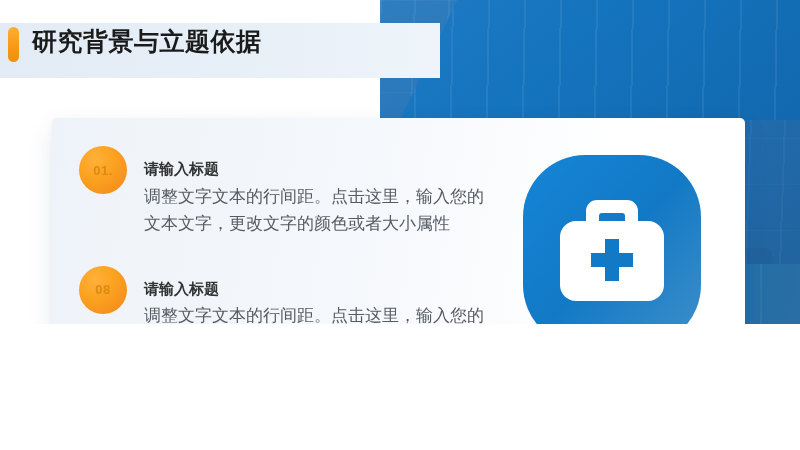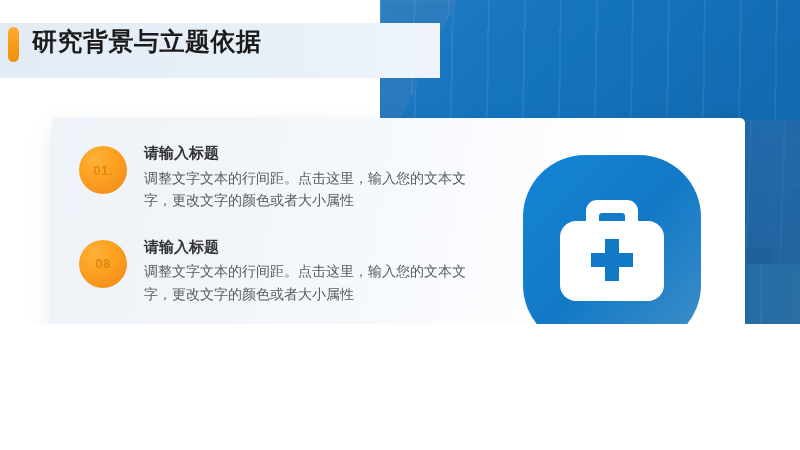--- a/index.html
+++ b/index.html
@@ -175,23 +175,24 @@
   }
   .item-text {
     padding-top: 2px;
   }
   .item-title {
     font-size: 15px;
     font-weight: bold;
     color: #333333;
     line-height: 1.5;
     margin-bottom: 2px;
+    margin-top: 16px;
   }
   .item-body {
-    font-size: 14px;
+    font-size: 17px;
     color: #555b61;
     line-height: 1.62;
     max-width: 345px;
   }
 
   
   .med-icon {
     position: absolute;
     left: 471px;
     top: 37px;

